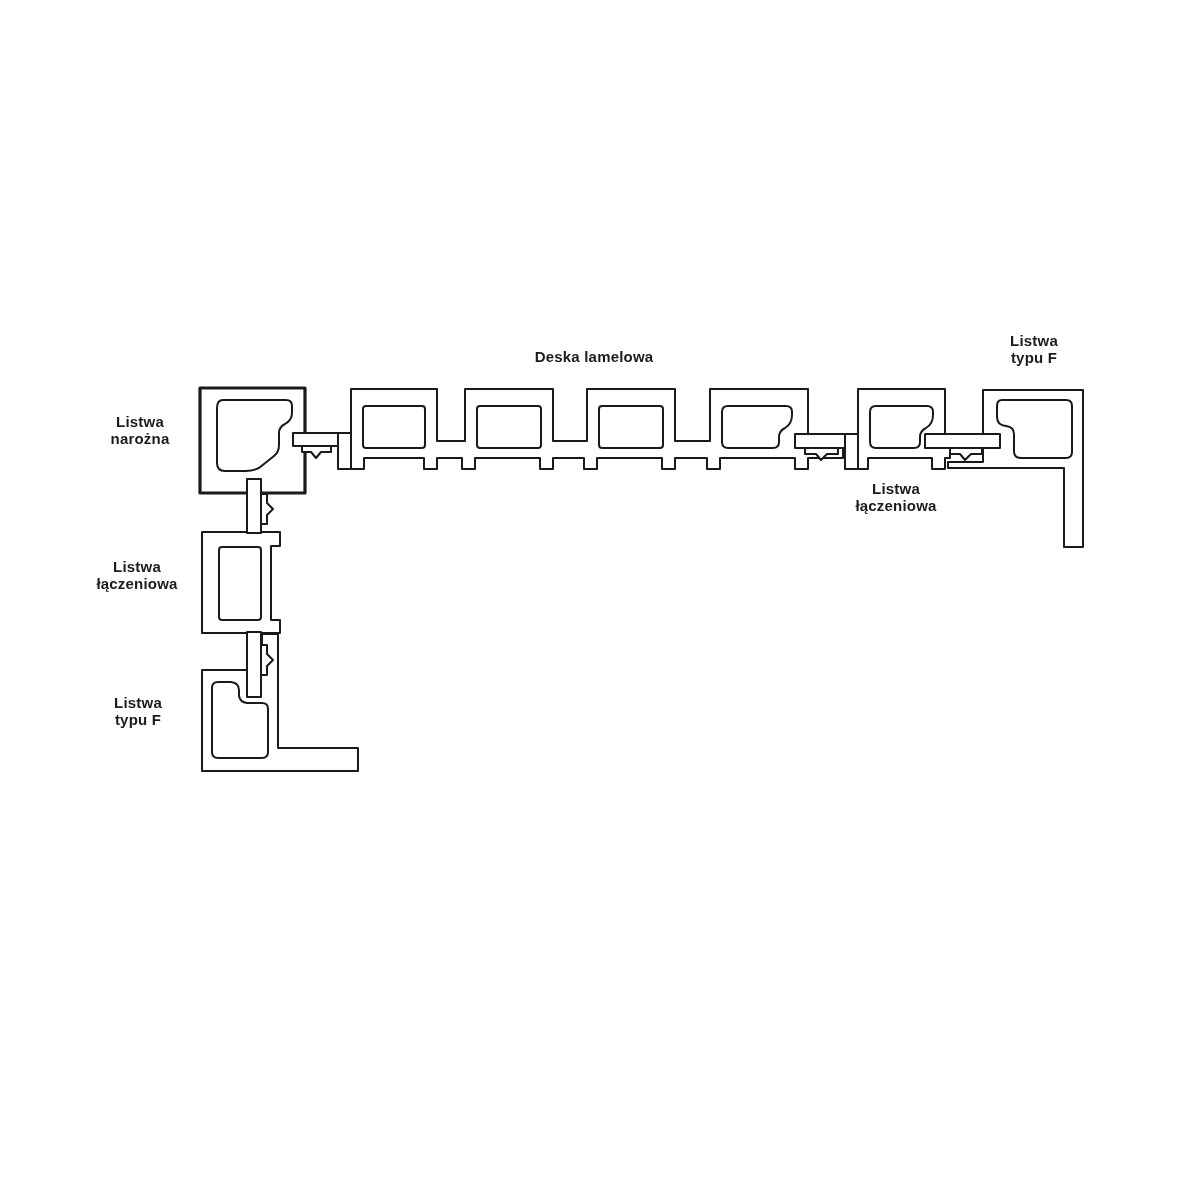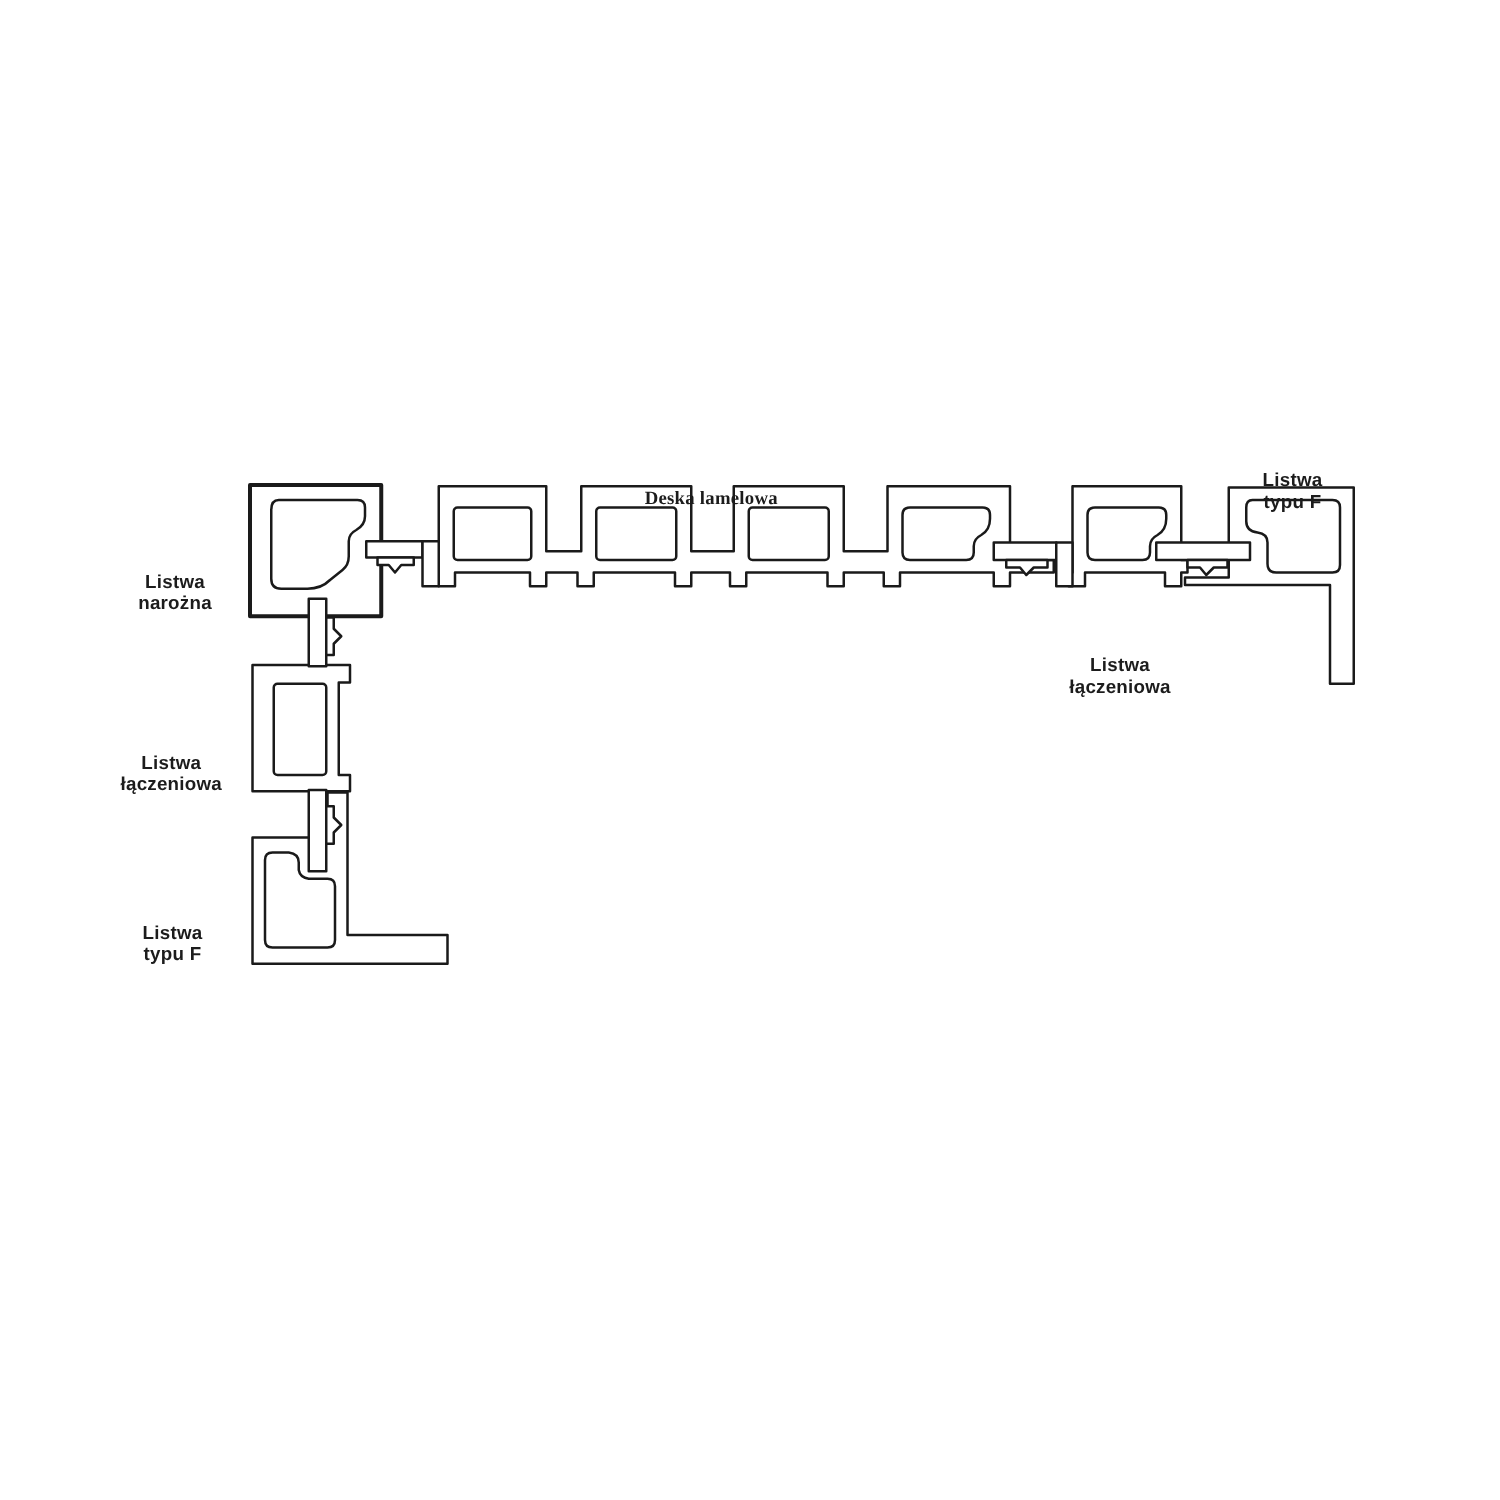--- a/index.html
+++ b/index.html
@@ -15,25 +15,24 @@
   .lbl{
     position:absolute;
     transform:translate(-50%,-50%);
     text-align:center;
     font-weight:bold;
     font-size:15px;
     line-height:17px;
     letter-spacing:.2px;
     color:#1c1c1c;
     white-space:nowrap;
-    margin-top:44px;
   }
   .lbl span{display:block;}
   
-  #lbl-deska        {left:569px; top:356px;font-family:Liberation Serif, serif;}
+  #lbl-deska        {left:594px; top:356px;}
   #lbl-f-right      {left:1034px;top:349px;}
   #lbl-narozna      {left:140px; top:430px;}
   #lbl-lacz-right   {left:896px; top:497px;}
   #lbl-lacz-left    {left:137px; top:575px;}
   #lbl-f-left       {left:138px; top:711px;}
 </style>
 </head>
 <body>
 
 <div class="stage">

